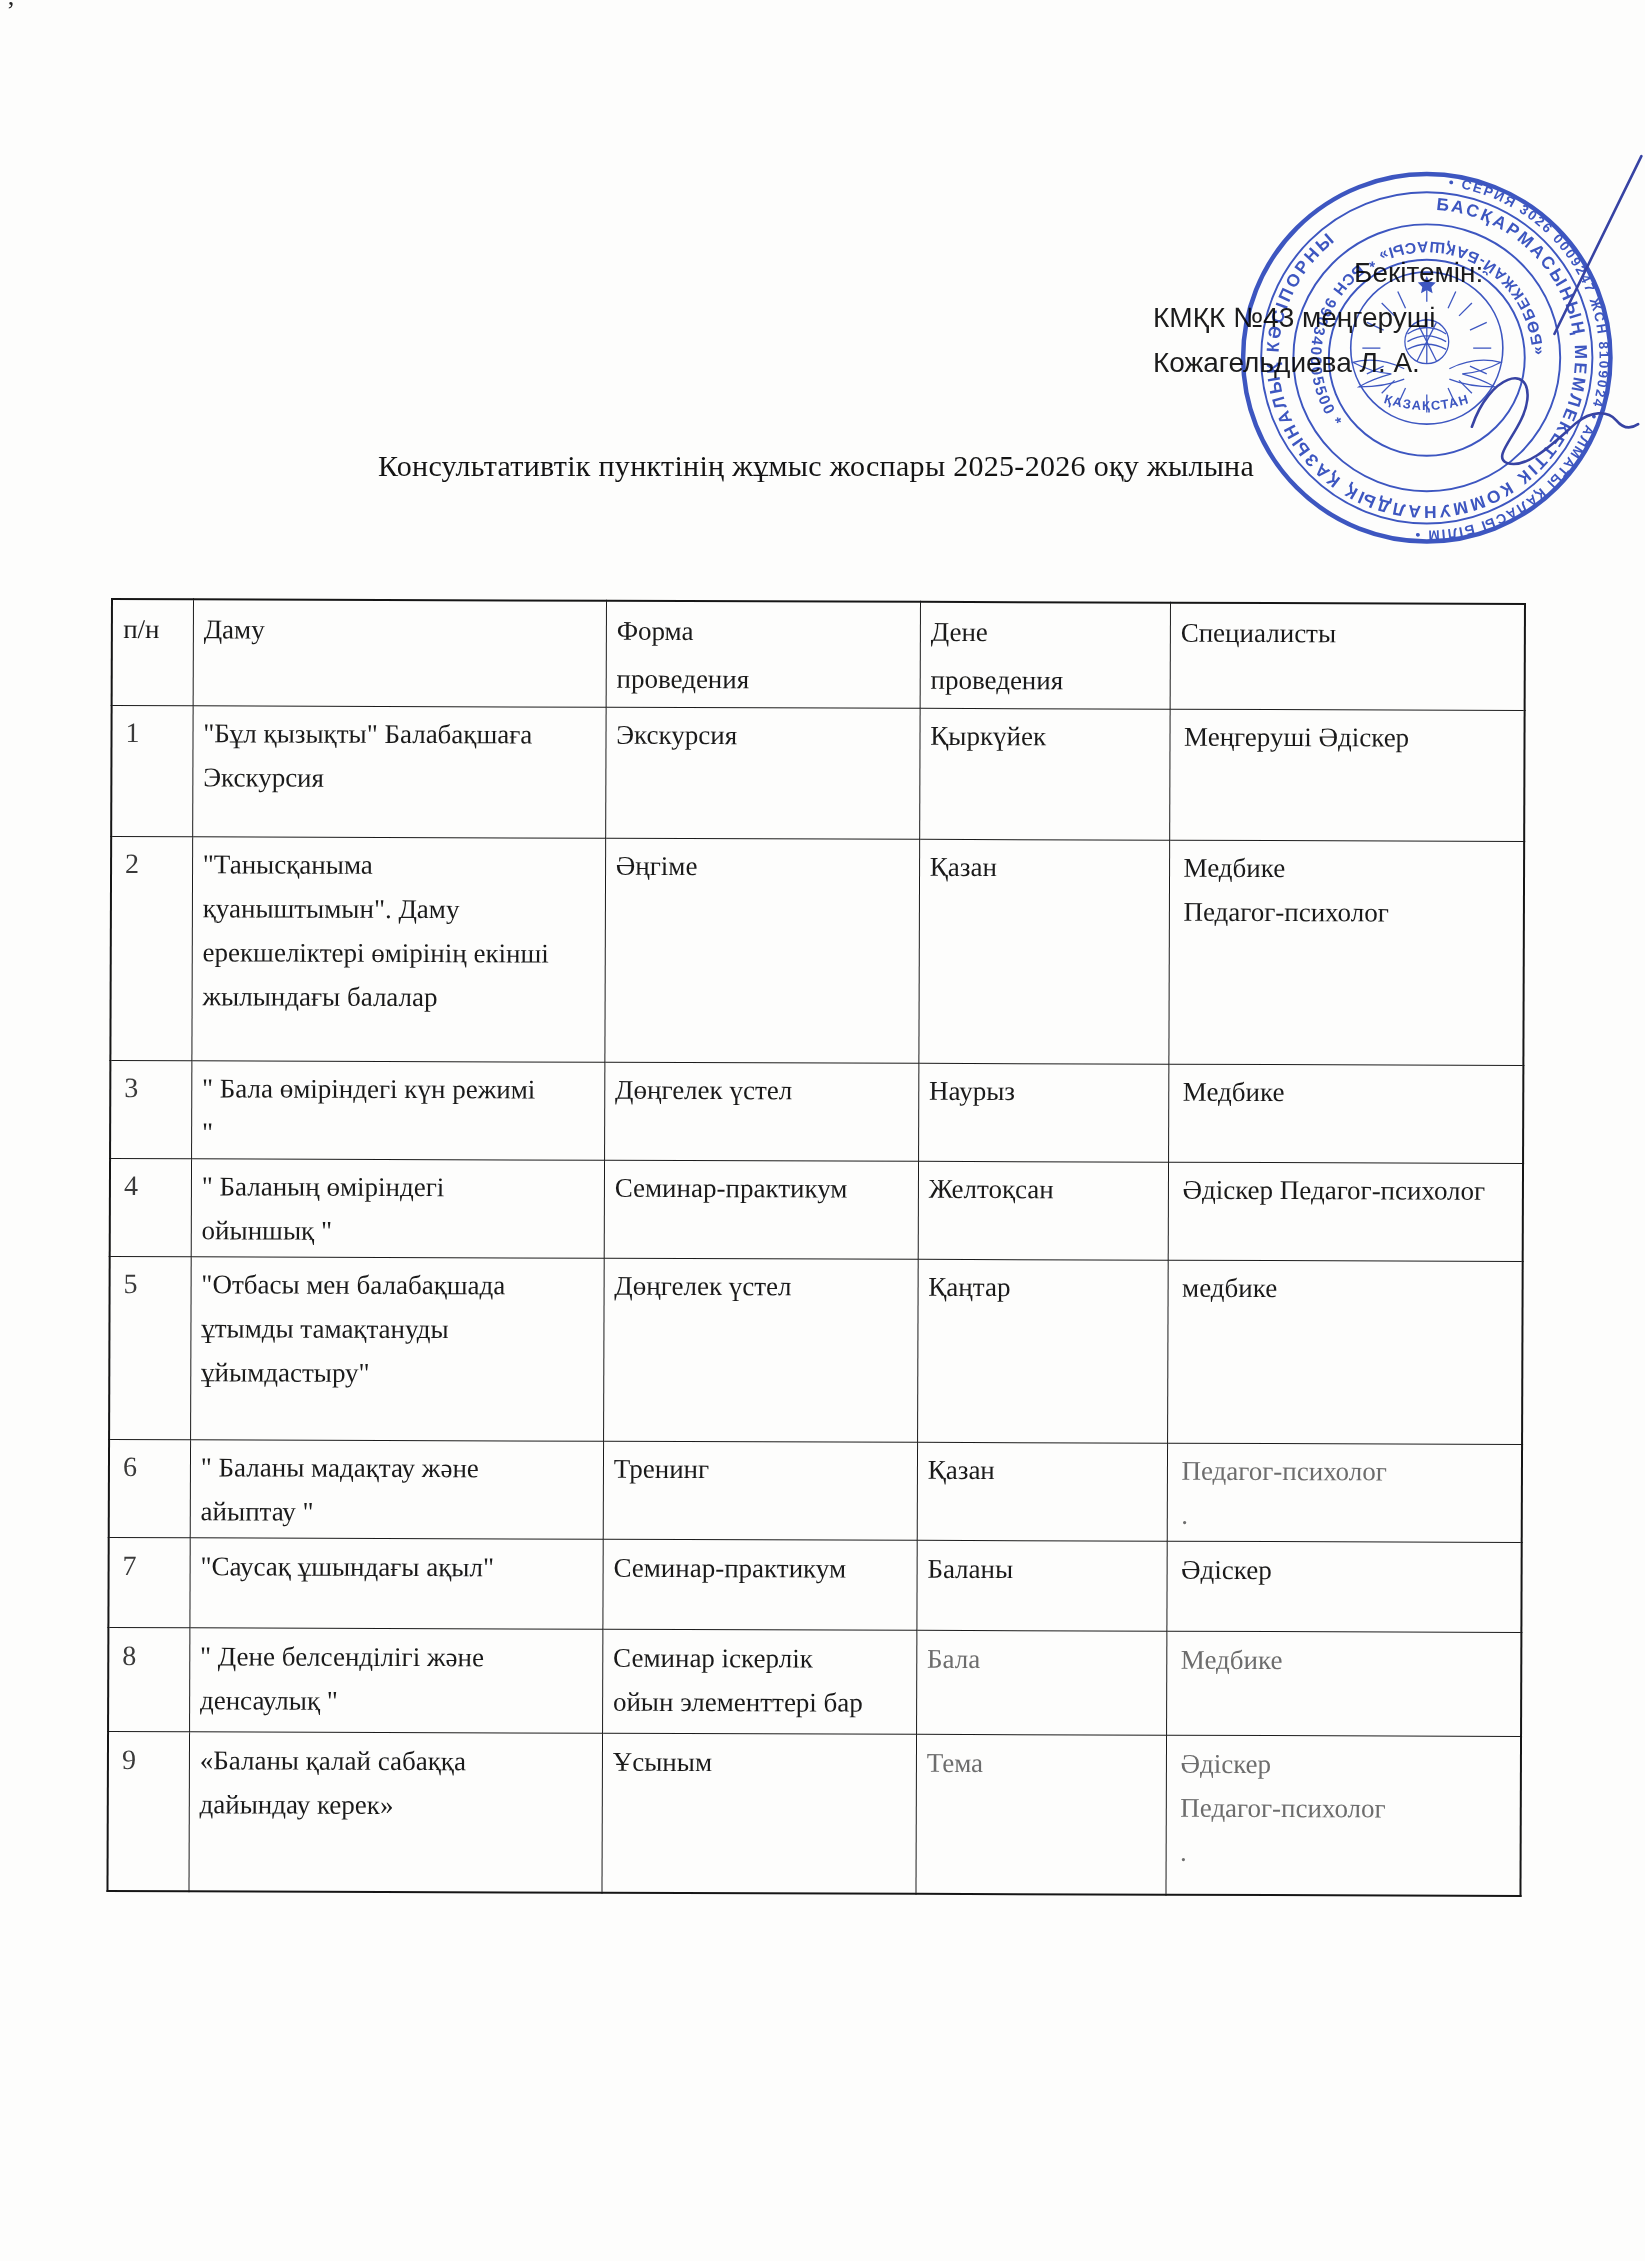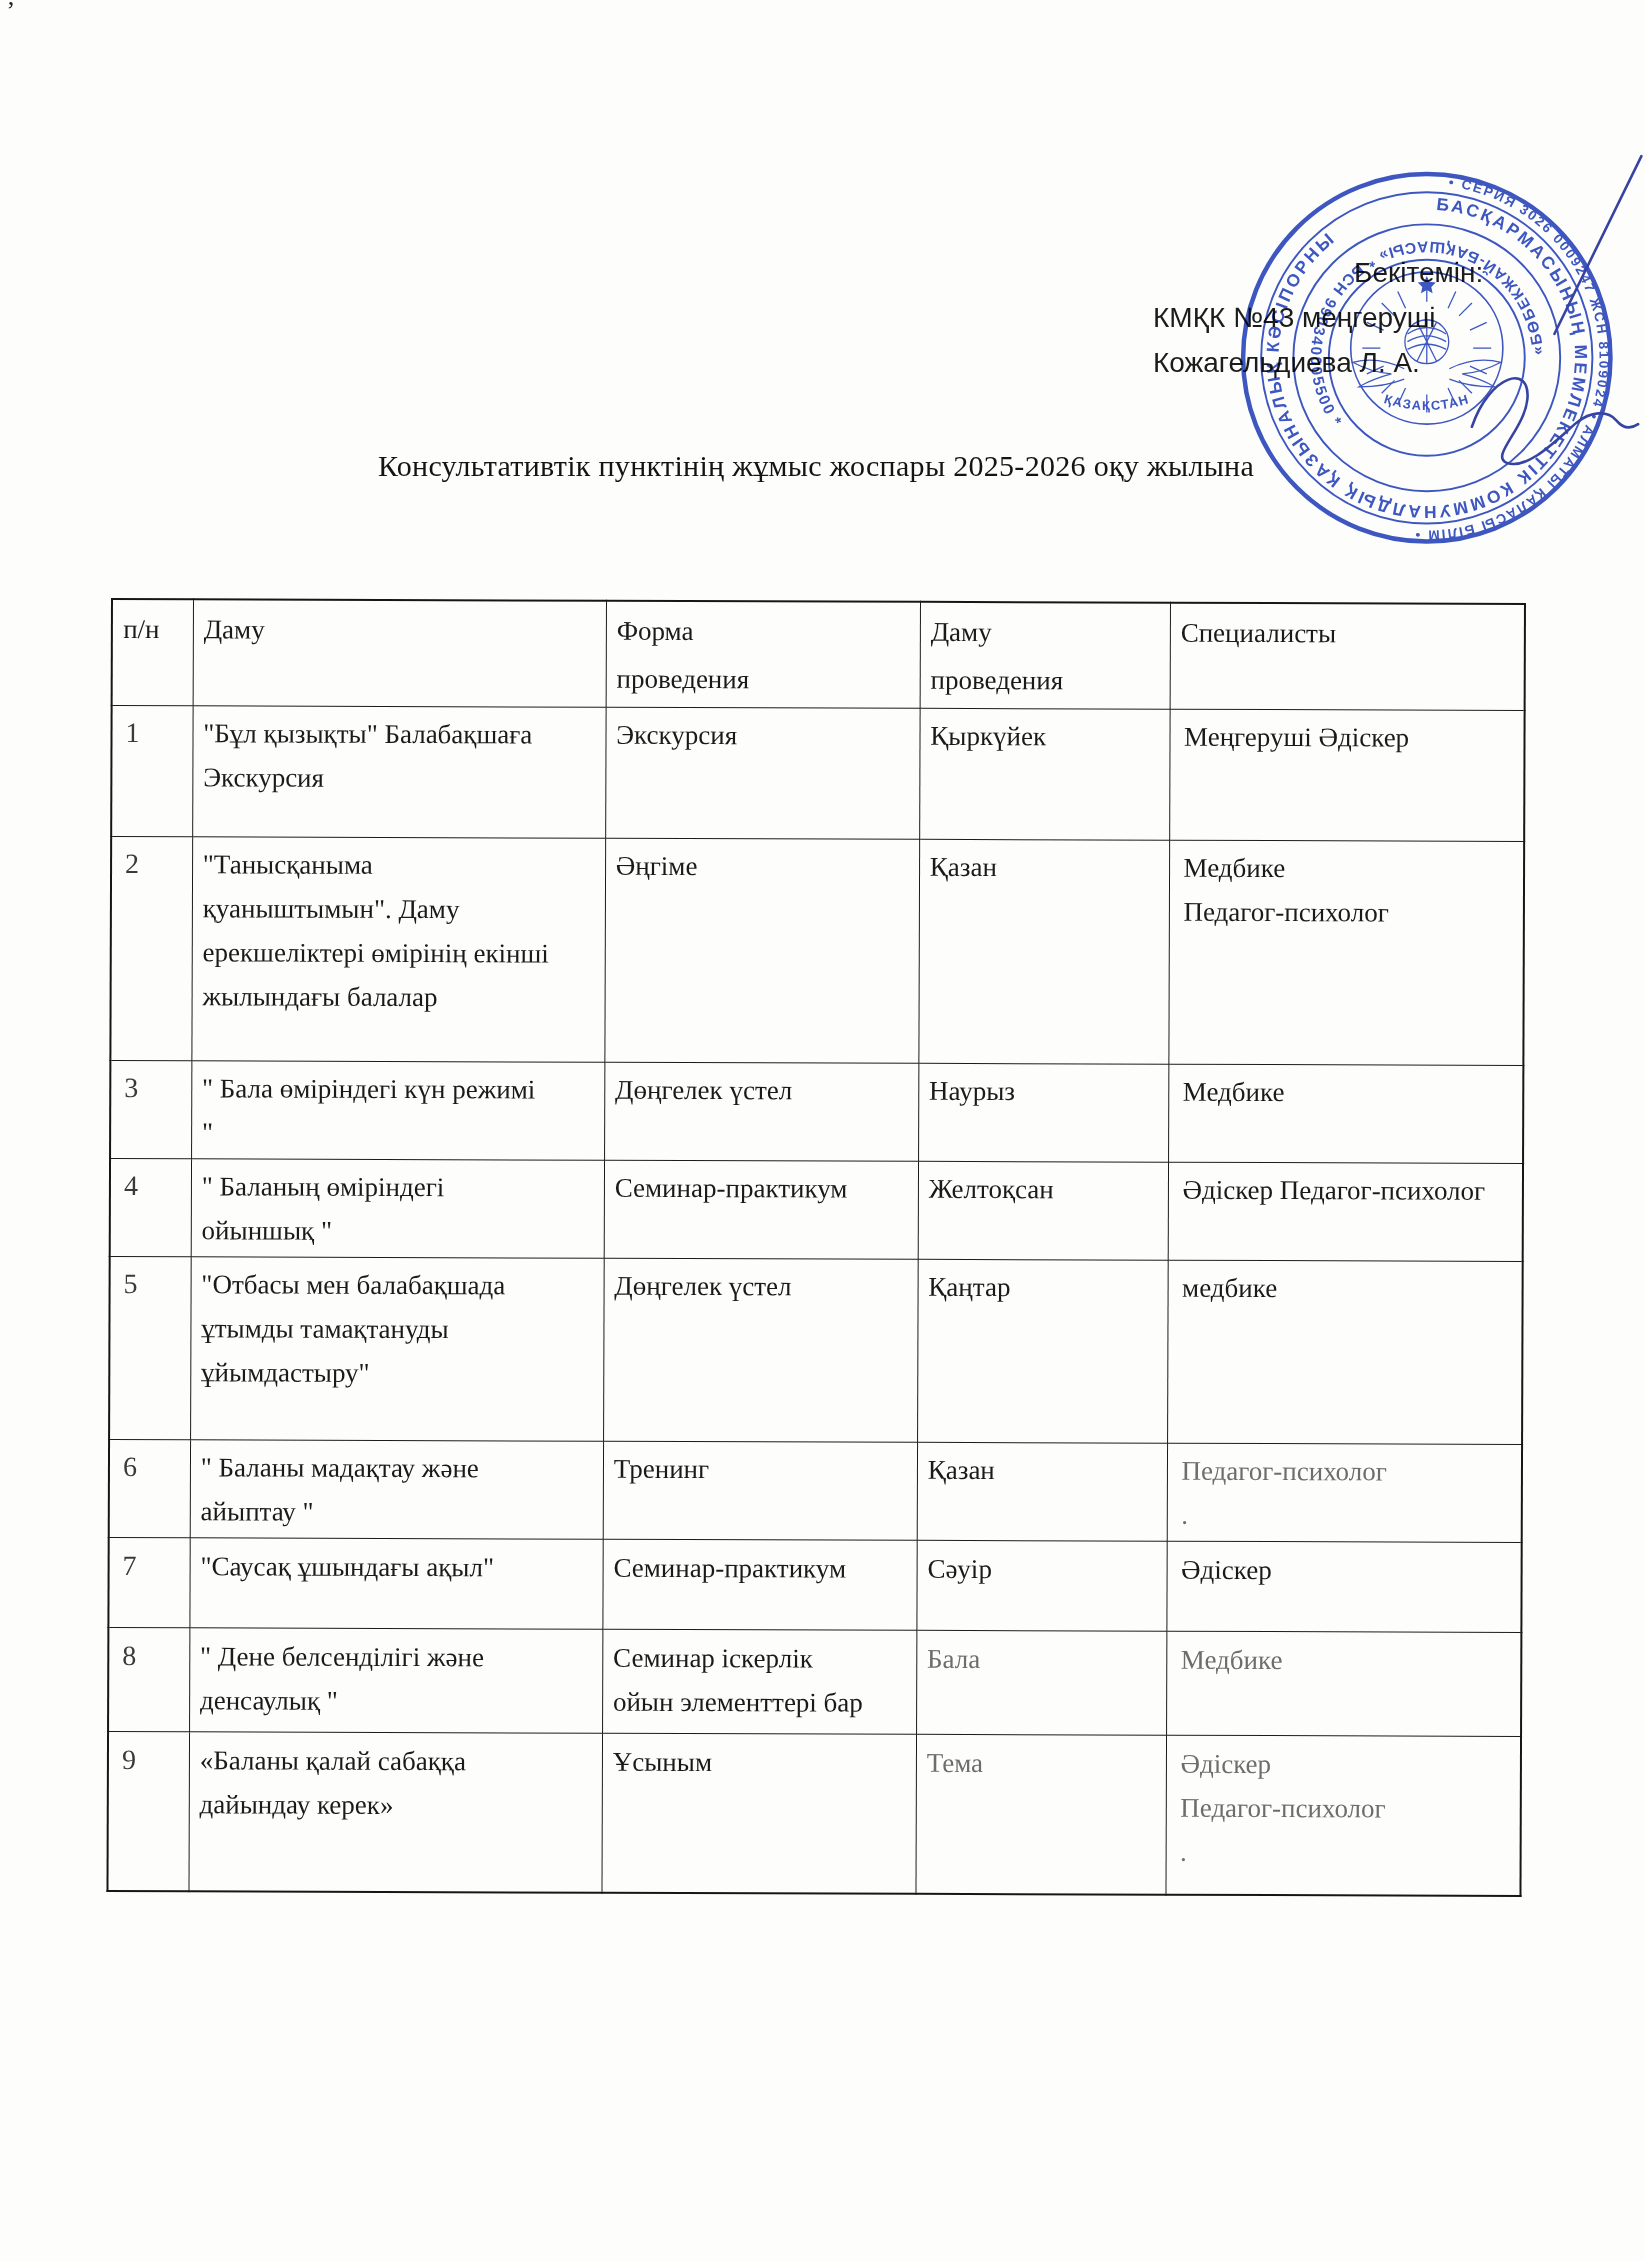--- a/index.html
+++ b/index.html
@@ -177,21 +177,21 @@
         <col style="width:413px">
         <col style="width:314px">
         <col style="width:250px">
         <col style="width:355px">
     </colgroup>
     <thead>
       <tr>
         <th><span class="th-text">п/н</span></th>
         <th><span class="th-text">Даму</span></th>
         <th><span class="th-text">Форма проведения</span></th>
-        <th><span class="th-text">Даму проведения</span></th>
+        <th><span class="th-text">Дене проведения</span></th>
         <th><span class="th-text">Специалисты</span></th>
       </tr>
     </thead>
     <tbody>
       <tr>
         <td>1</td>
         <td>"Бұл қызықты" Балабақшаға Экскурсия</td>
         <td>Экскурсия</td>
         <td>Қыркүйек</td>
         <td>Меңгеруші Әдіскер</td>
@@ -230,21 +230,21 @@
         <td>" Баланы мадақтау және айыптау "</td>
         <td>Тренинг</td>
         <td>Қазан</td>
         <td>Педагог-психолог
 .</td>
       </tr>
       <tr>
         <td>7</td>
         <td>"Саусақ ұшындағы ақыл"</td>
         <td>Семинар-практикум</td>
-        <td>Сәуір</td>
+        <td>Баланы</td>
         <td>Әдіскер</td>
       </tr>
       <tr>
         <td>8</td>
         <td>" Дене белсенділігі және денсаулық "</td>
         <td>Семинар іскерлік ойын элементтері бар</td>
         <td>Бала</td>
         <td>Медбике</td>
       </tr>
       <tr>

